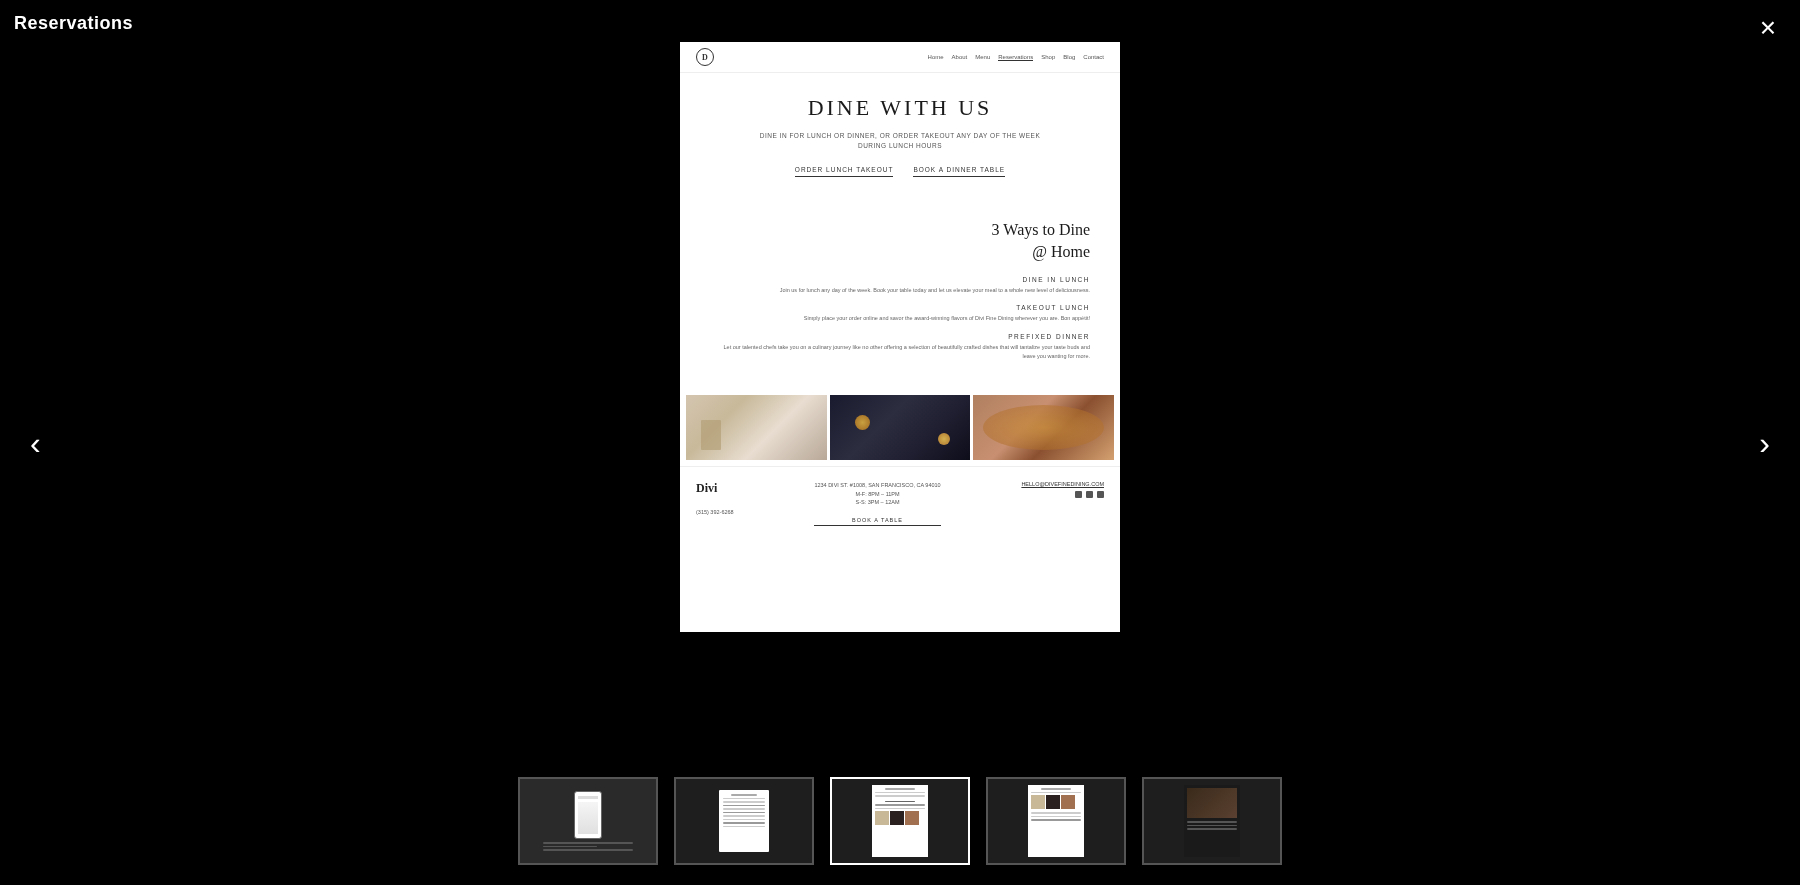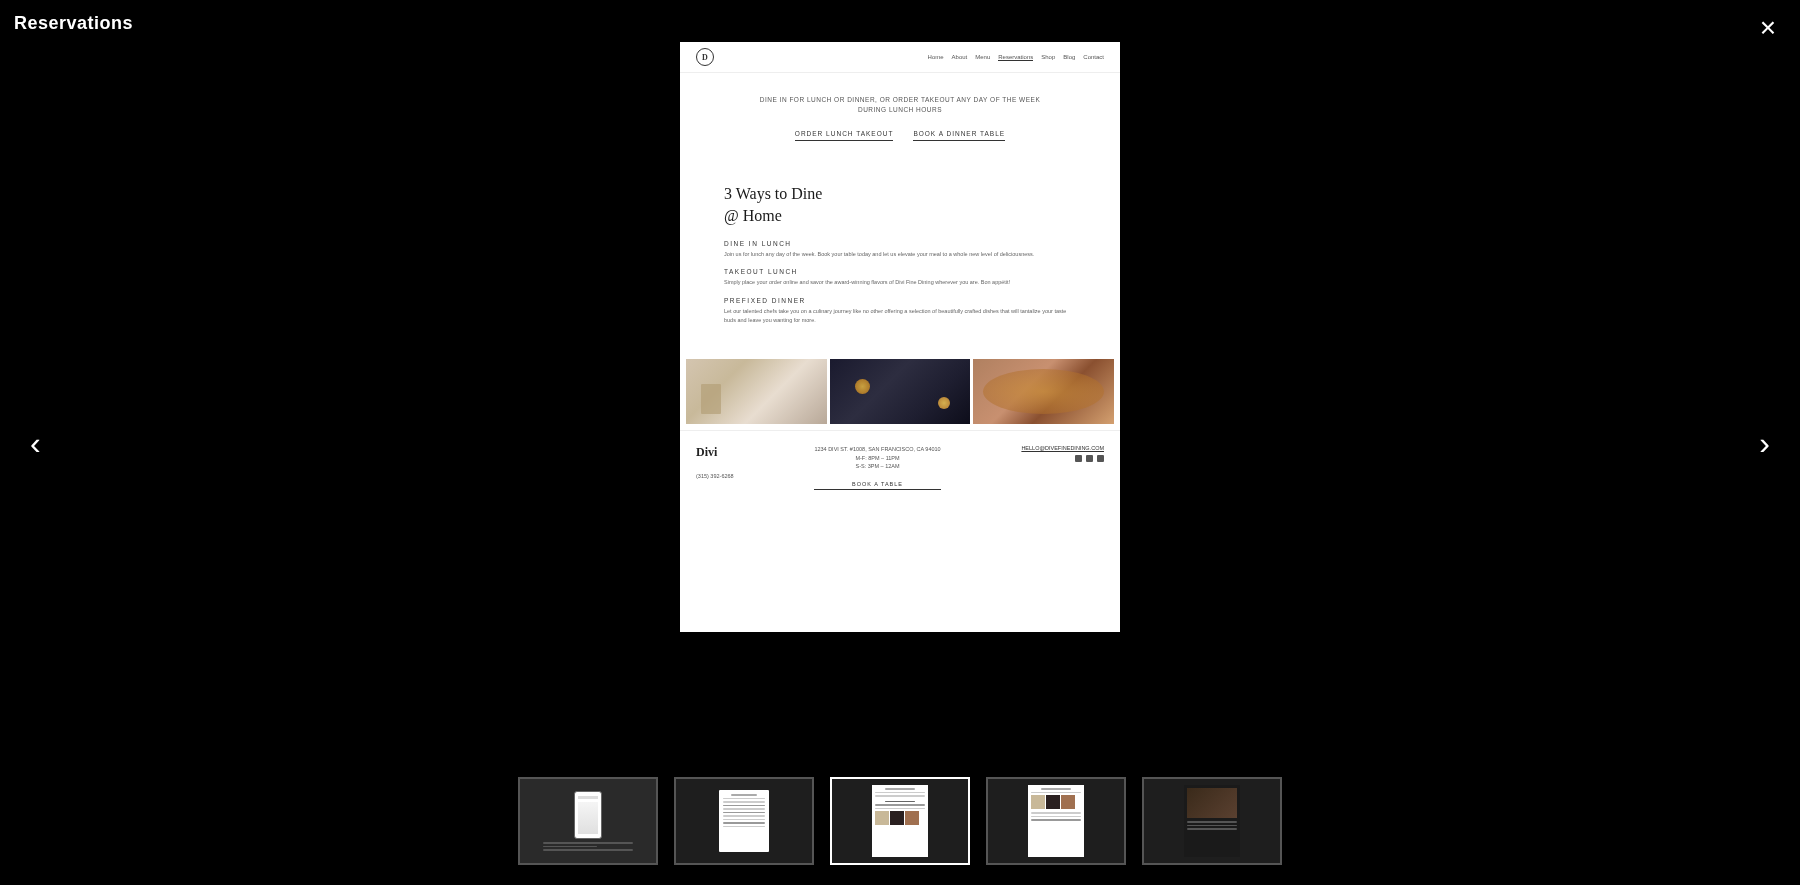--- a/index.html
+++ b/index.html
@@ -136,22 +136,22 @@
       font-family: Arial, sans-serif;
       letter-spacing: 1px;
       padding-bottom: 3px;
       border-bottom: 1px solid #333;
       cursor: pointer;
       text-transform: uppercase;
     }
 
     
     .ways-section {
-      text-align: left;
-      padding: 16px 44px;
+      text-align: right;
+      padding: 16px 30px;
     }
     .ways-title {
       font-size: 16px;
       font-weight: 400;
       color: #1a1a1a;
       line-height: 1.4;
       margin-bottom: 12px;
     }
     .way-item {
       margin-bottom: 10px;
@@ -463,20 +463,21 @@
         <span>About</span>
         <span>Menu</span>
         <span class="active">Reservations</span>
         <span>Shop</span>
         <span>Blog</span>
         <span>Contact</span>
       </div>
     </div>
 
     <div class="hero-section">
+      <div class="hero-title">DINE WITH US</div>
       <div class="hero-subtitle">
         <span>DINE IN FOR LUNCH OR DINNER, OR ORDER TAKEOUT ANY DAY OF THE WEEK</span><br>
         <span>DURING LUNCH HOURS</span>
       </div>
       <div class="cta-buttons">
         <span class="cta-btn">ORDER LUNCH TAKEOUT</span>
         <span class="cta-btn">BOOK A DINNER TABLE</span>
       </div>
     </div>
 

